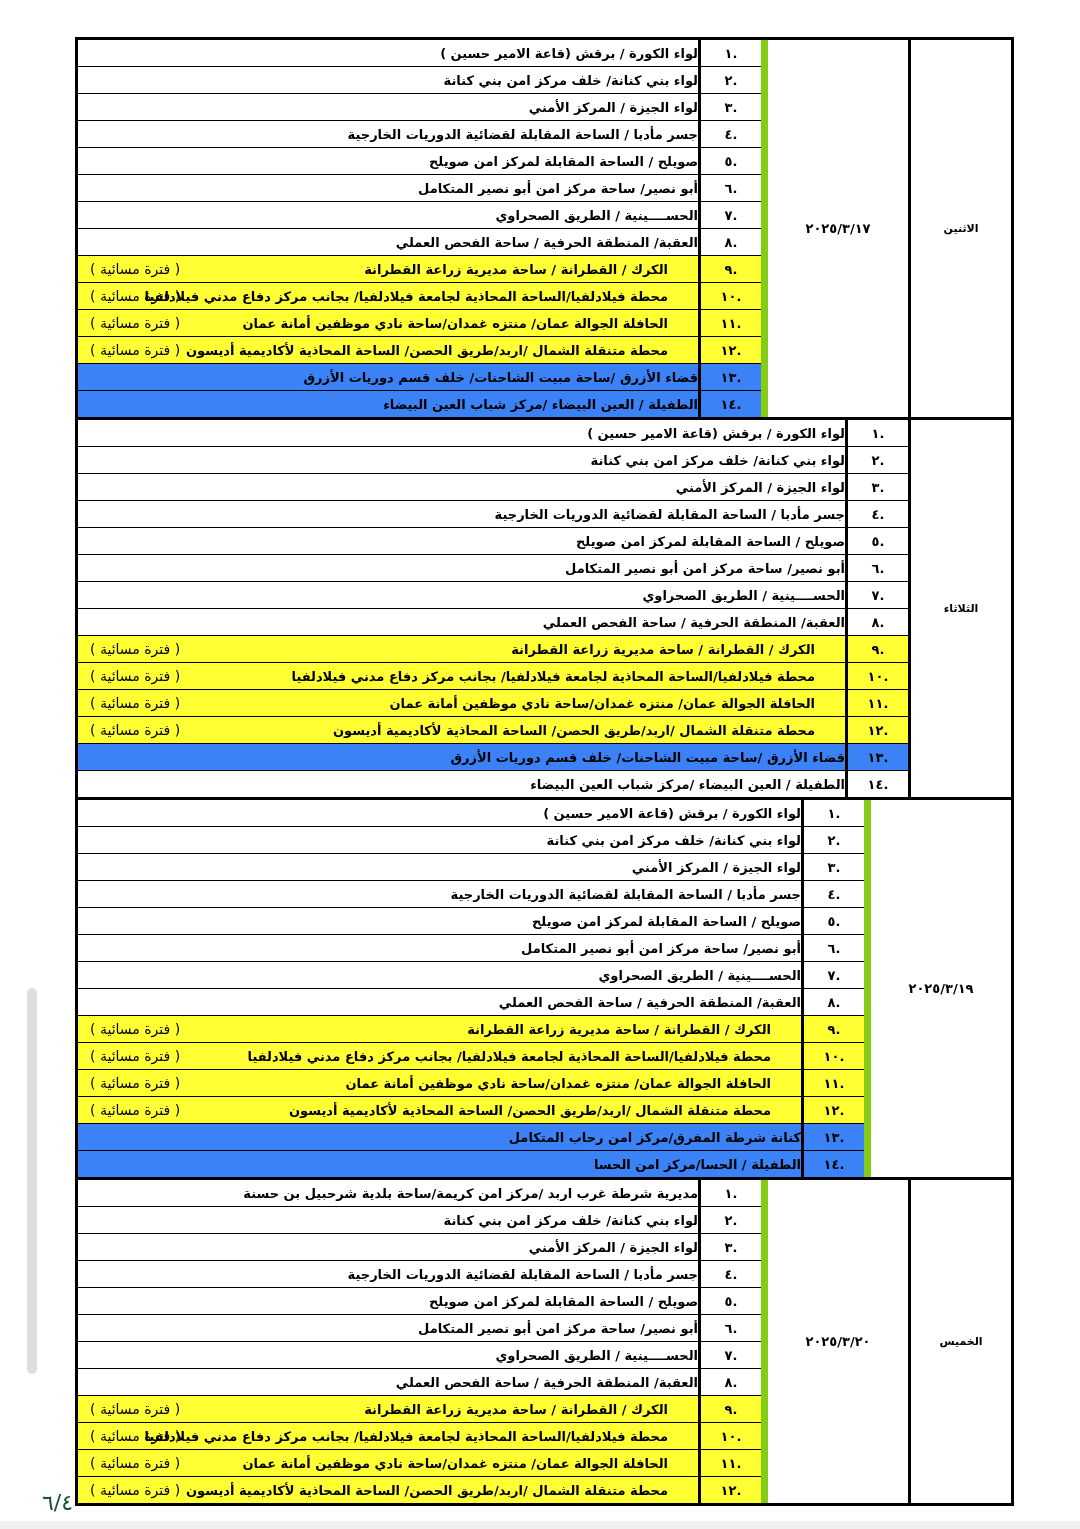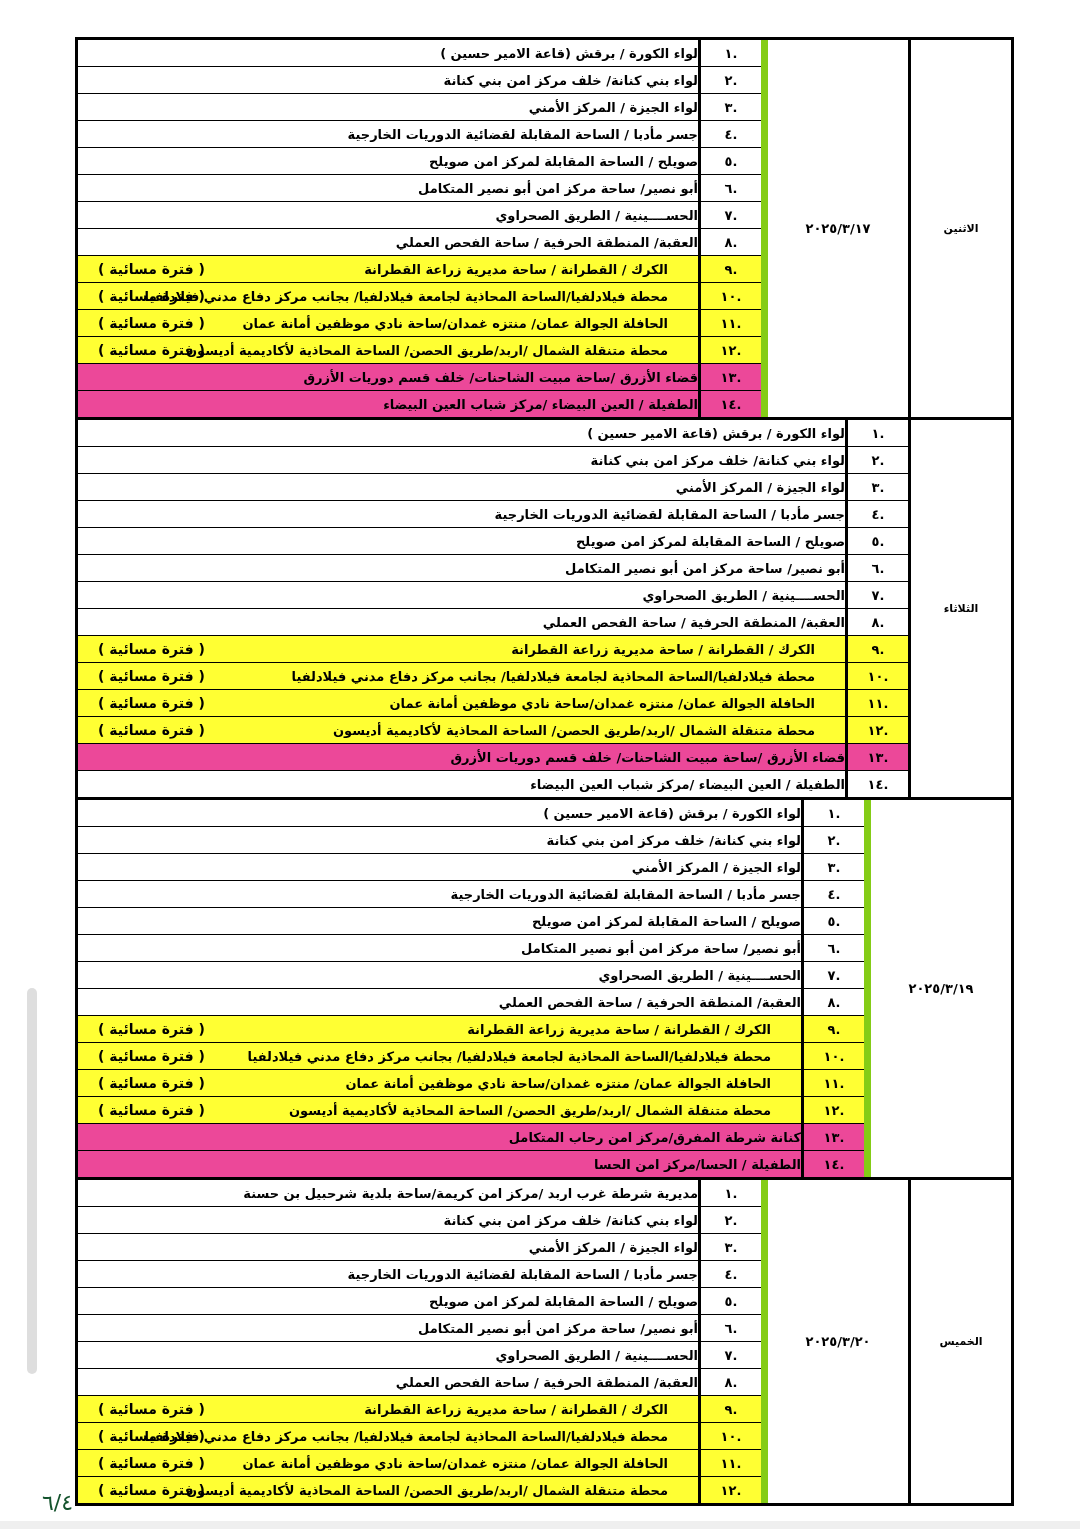--- a/index.html
+++ b/index.html
@@ -8,23 +8,23 @@
   .section{display:flex;flex-direction:row-reverse;border-bottom:3px solid #000;}
   .section:last-child{border-bottom:none;}
   .day{width:100px;border-left:3px solid #000;display:flex;align-items:center;justify-content:center;font-size:11px;font-weight:bold;}
   .date{width:140px;border-left:7px solid #84cc16;display:flex;align-items:center;justify-content:center;font-size:13px;font-weight:bold;letter-spacing:1px;}
   .rows{flex:1;display:flex;flex-direction:column;}
   .row{display:flex;flex-direction:row-reverse;height:26px;border-bottom:1px solid #000;}
   .row:last-child{border-bottom:none;}
   .num{width:60px;border-left:3px solid #000;display:flex;align-items:center;justify-content:center;font-size:13px;font-weight:bold;direction:rtl;}
   .loc{flex:1;display:flex;align-items:center;justify-content:flex-start;font-size:13px;font-weight:bold;direction:rtl;position:relative;}
   .row.yellow .num,.row.yellow .loc{background:#ffff33;}
-  .row.gray .num,.row.gray .loc{background:#ec4899;}
+  .row.gray .num,.row.gray .loc{background:#3b82f6;}
   .row.yellow .loc{justify-content:flex-start;padding-right:30px;}
-  .evening{position:absolute;left:20px;font-size:14px;font-weight:bold;}
+  .evening{position:absolute;left:12px;font-size:14px;font-weight:normal;}
   .scrollbar{position:absolute;left:27px;top:988px;width:10px;height:386px;background:#dedede;border-radius:5px;}
   .page-num{position:absolute;left:42px;top:1490px;font-size:22px;color:#14532d;}
   .footer-bar{position:absolute;left:0;bottom:0;width:1080px;height:8px;background:#efefef;}
 </style>
 </head>
 <body>
 
 <div class="sheet" id="sheet">
     <div class="section">
       <div class="day">الاثنين</div>

